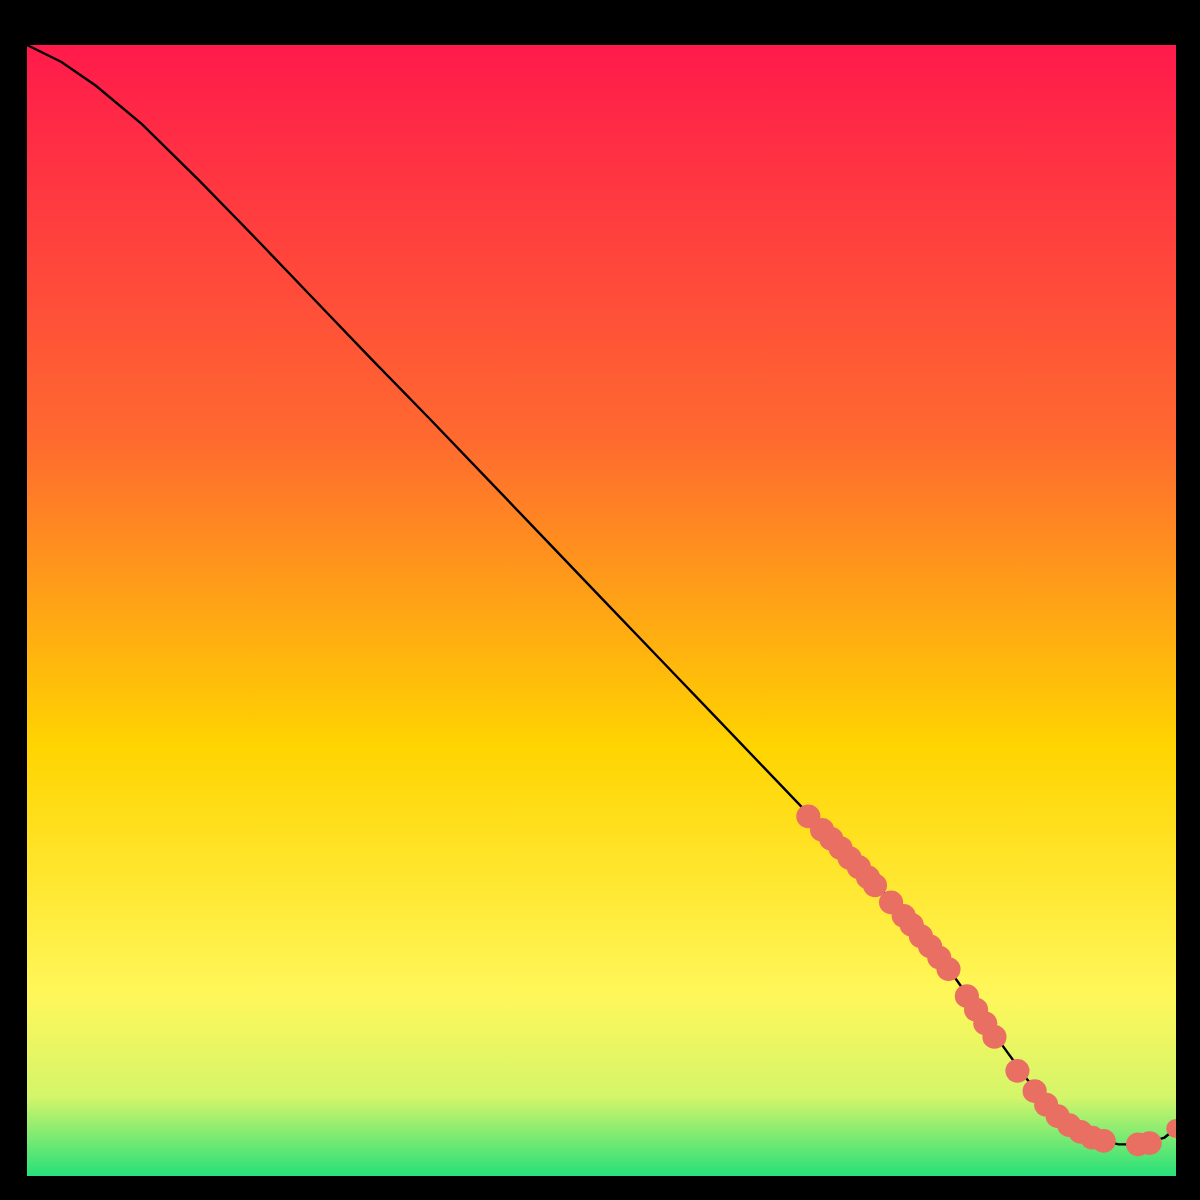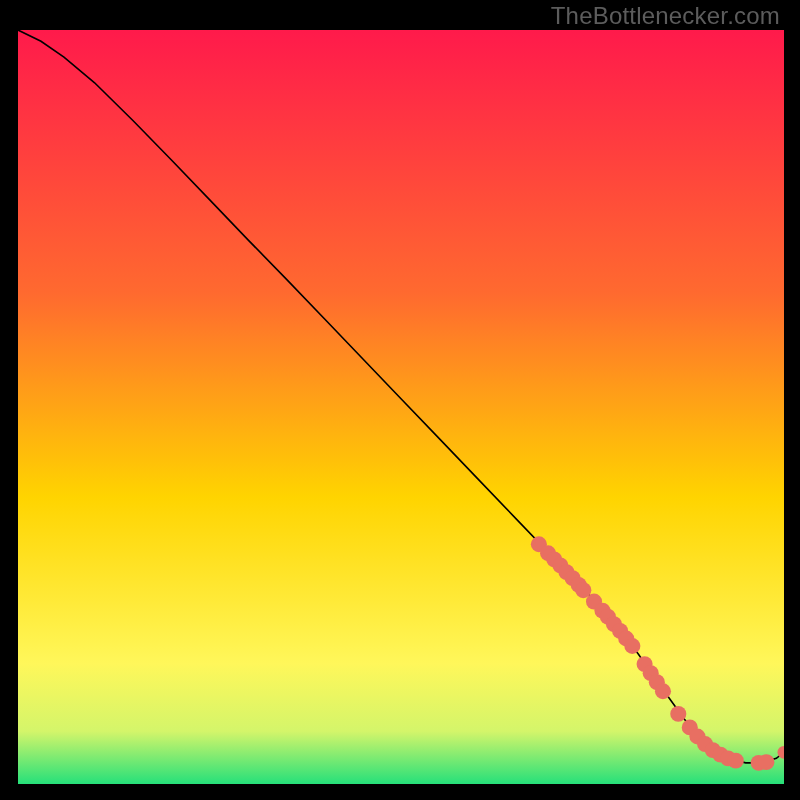--- a/index.html
+++ b/index.html
@@ -33,21 +33,20 @@
     top: 30px;
     width: 766px;
     height: 754px;
     display: block;
   }
 </style>
 </head>
 <body>
 
 <div class="stage">
-  <div class="watermark">TheBottlenecker.com</div>
 
   <svg class="plot" viewBox="0 0 100 100" preserveAspectRatio="none">
     <defs>
       <linearGradient id="bg-grad" x1="0" y1="0" x2="0" y2="1">
         <stop offset="0%" stop-color="#ff1a4b"></stop>
         <stop offset="35%" stop-color="#ff6a2f"></stop>
         <stop offset="62%" stop-color="#ffd400"></stop>
         <stop offset="84%" stop-color="#fff75a"></stop>
         <stop offset="93%" stop-color="#d4f56a"></stop>
         <stop offset="100%" stop-color="#26e07a"></stop>

